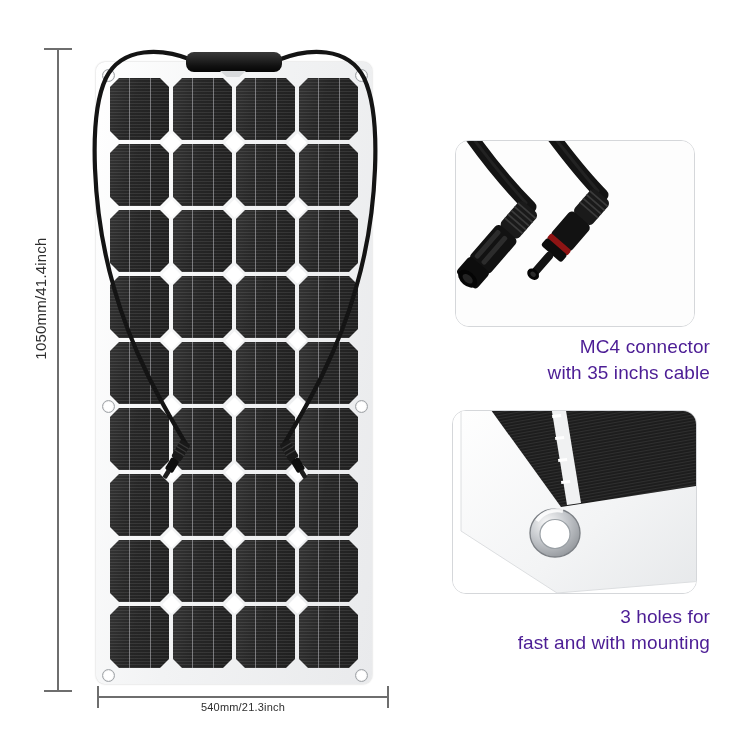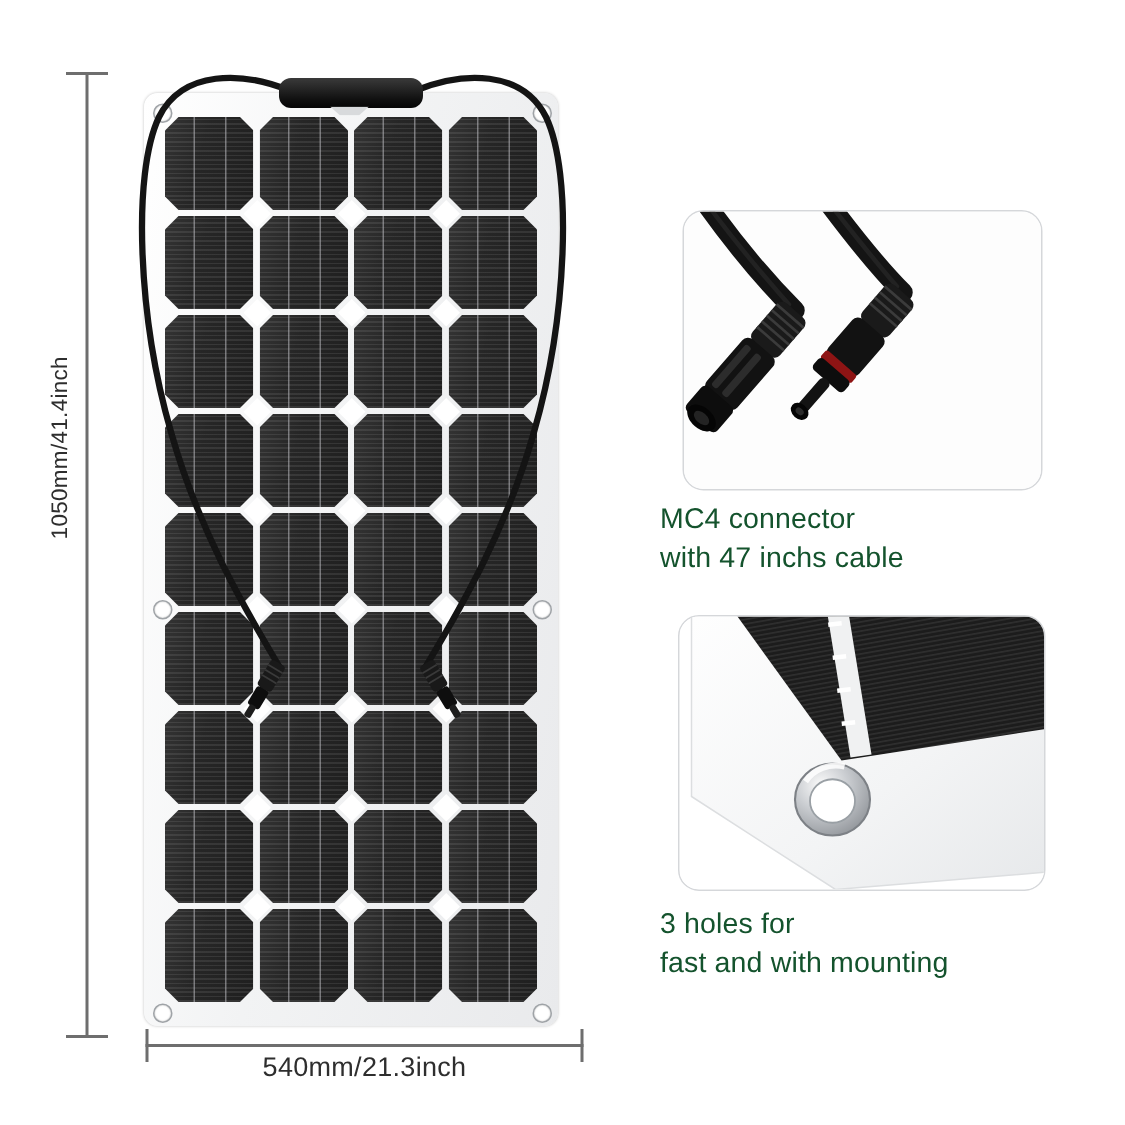--- a/index.html
+++ b/index.html
@@ -74,21 +74,21 @@
   }
   .dim-h-cap.left { left: 97px; }
   .dim-h-cap.right { left: 387px; }
 
   .dim-h-label {
     position: absolute;
     left: 97px;
     top: 701px;
     width: 292px;
     text-align: center;
-    font-size: 18px;
+    font-size: 11px;
     letter-spacing: 0.2px;
     color: #2e2e2e;
   }
 
   
   #panel-figure {
     position: absolute;
     left: 74px;
     top: 52px;
     width: 320px;
@@ -214,24 +214,24 @@
   }
   #card-holes {
     left: 452px;
     top: 410px;
     width: 243px;
     height: 182px;
   }
 
   .caption {
     position: absolute;
-    text-align: left;
+    text-align: right;
     font-size: 19px;
     line-height: 26px;
-    color: #14532d;
+    color: #4c1d95;
     letter-spacing: 0.1px;
   }
   #caption-mc4 {
     left: 440px;
     top: 334px;
     width: 270px;
   }
   #caption-holes {
     left: 440px;
     top: 604px;
@@ -509,21 +509,21 @@
         <rect x="-13.5" y="68" width="27" height="10" rx="3" fill="#0d0d0d"></rect>
         <rect x="-4" y="77" width="8" height="30" rx="3.5" fill="#131313"></rect>
         <ellipse cx="0" cy="105" rx="6.5" ry="5" fill="#050505"></ellipse>
         <ellipse cx="0" cy="105" rx="3" ry="2.2" fill="#2a2a2a"></ellipse>
       </g>
     </svg>
   </div>
 
   <div class="caption" id="caption-mc4">
     <div>MC4 connector</div>
-    <div>with 47 inchs cable</div>
+    <div>with 35 inchs cable</div>
   </div>
 
   <div class="feature-card" id="card-holes">
     <svg class="photo-svg" viewBox="0 0 243 182" preserveAspectRatio="xMidYMid slice">
       <defs>
         <pattern id="cellTex" width="4" height="3" patternUnits="userSpaceOnUse" patternTransform="rotate(-10)">
           <rect width="4" height="3" fill="#1c1c1c"></rect>
           <rect width="4" height="1.1" fill="#2f2f2f"></rect>
         </pattern>
         <linearGradient id="lamGrad" x1="0" y1="0" x2="1" y2="1">

